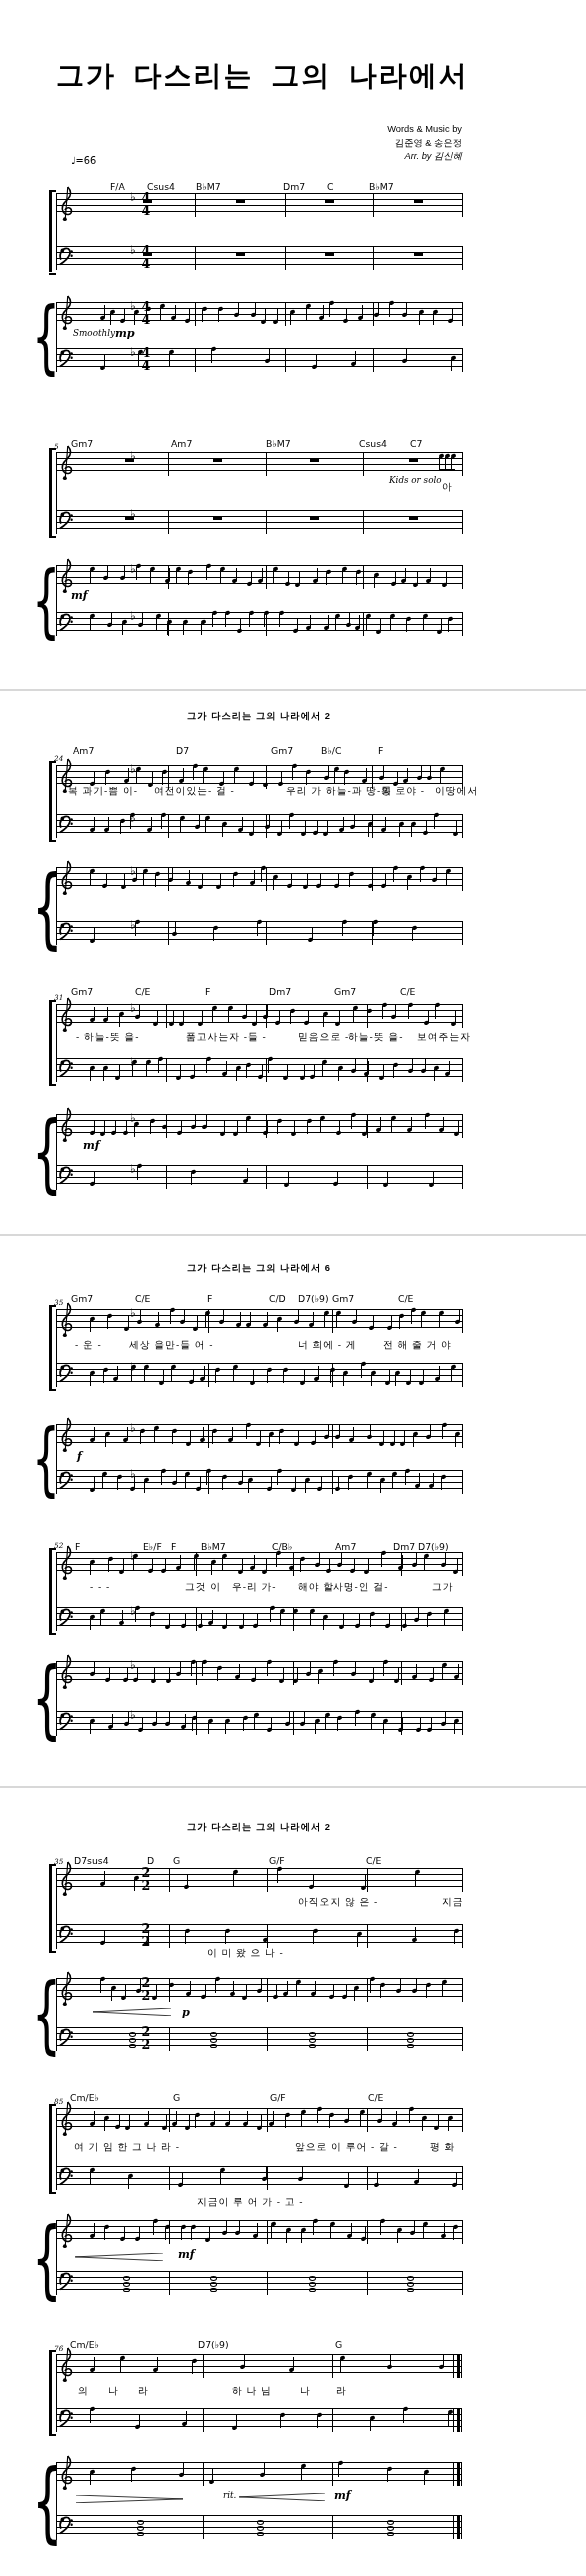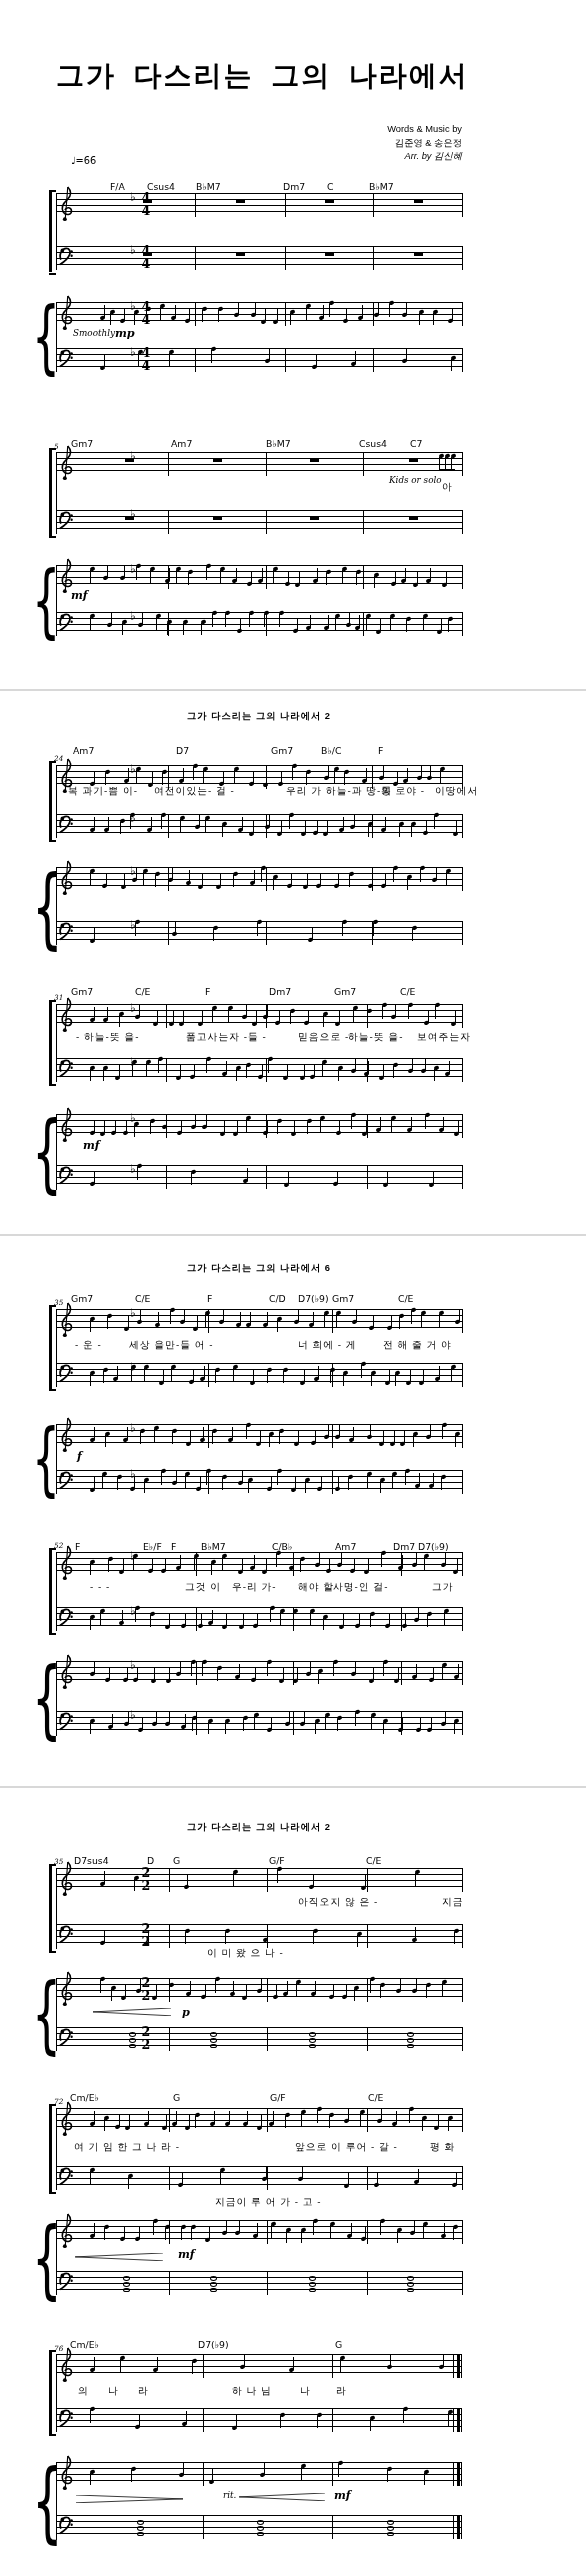--- a/index.html
+++ b/index.html
@@ -1862,29 +1862,29 @@
       <div class="wnote" style="left: 154px; top: 4.9px;"></div>
       <div class="wnote" style="left: 154px; top: 10.7px;"></div>
       <div class="wnote" style="left: 154px; top: 16.6px;"></div>
       <div class="wnote" style="left: 253px; top: 4.9px;"></div>
       <div class="wnote" style="left: 253px; top: 10.7px;"></div>
       <div class="wnote" style="left: 253px; top: 16.6px;"></div>
       <div class="wnote" style="left: 351px; top: 4.9px;"></div>
       <div class="wnote" style="left: 351px; top: 10.7px;"></div>
       <div class="wnote" style="left: 351px; top: 16.6px;"></div>
     </div>
-    <div class="mnum" style="left: 54px; top: 2097px;">72</div>
+    <div class="mnum" style="left: 54px; top: 2097px;">85</div>
     <div class="chord" style="left: 70px; top: 2092px;">Cm/E♭</div>
     <div class="chord" style="left: 173px; top: 2092px;">G</div>
     <div class="chord" style="left: 270px; top: 2092px;">G/F</div>
     <div class="chord" style="left: 368px; top: 2092px;">C/E</div>
     <div class="lyric" style="left: 74px; top: 2141px;">여 기 임 한 그  나 라 -</div>
     <div class="lyric" style="left: 295px; top: 2141px;">앞으로 이 루어 - 갈 -</div>
     <div class="lyric" style="left: 430px; top: 2141px;">평 화</div>
-    <div class="lyric" style="left: 197px; top: 2196px; margin-left: 18px;">지금이 루 어 가 - 고 -</div>
+    <div class="lyric" style="left: 197px; top: 2196px;">지금이 루 어 가 - 고 -</div>
     <div class="dyn" style="left: 178px; top: 2247px;">mf</div>
     <div class="hp" style="position: absolute; left: 75px; top: 2253px;">
       <svg width="88" height="7.8" viewBox="0 0 90 8">
         <path d="M0 4 L90 0 M0 4 L90 8" fill="none" stroke="#000" stroke-width="0.8"></path>
       </svg>
     </div>
     <div class="grpline" style="left: 56px; top: 2354px; height: 78px;"></div>
     <div class="grpline" style="left: 56px; top: 2462px; height: 78px;"></div>
     <div class="bracket" style="left: 49px; top: 2352px; height: 82px;"></div>
     <div class="btick" style="left: 49px; top: 2350px;"></div>

